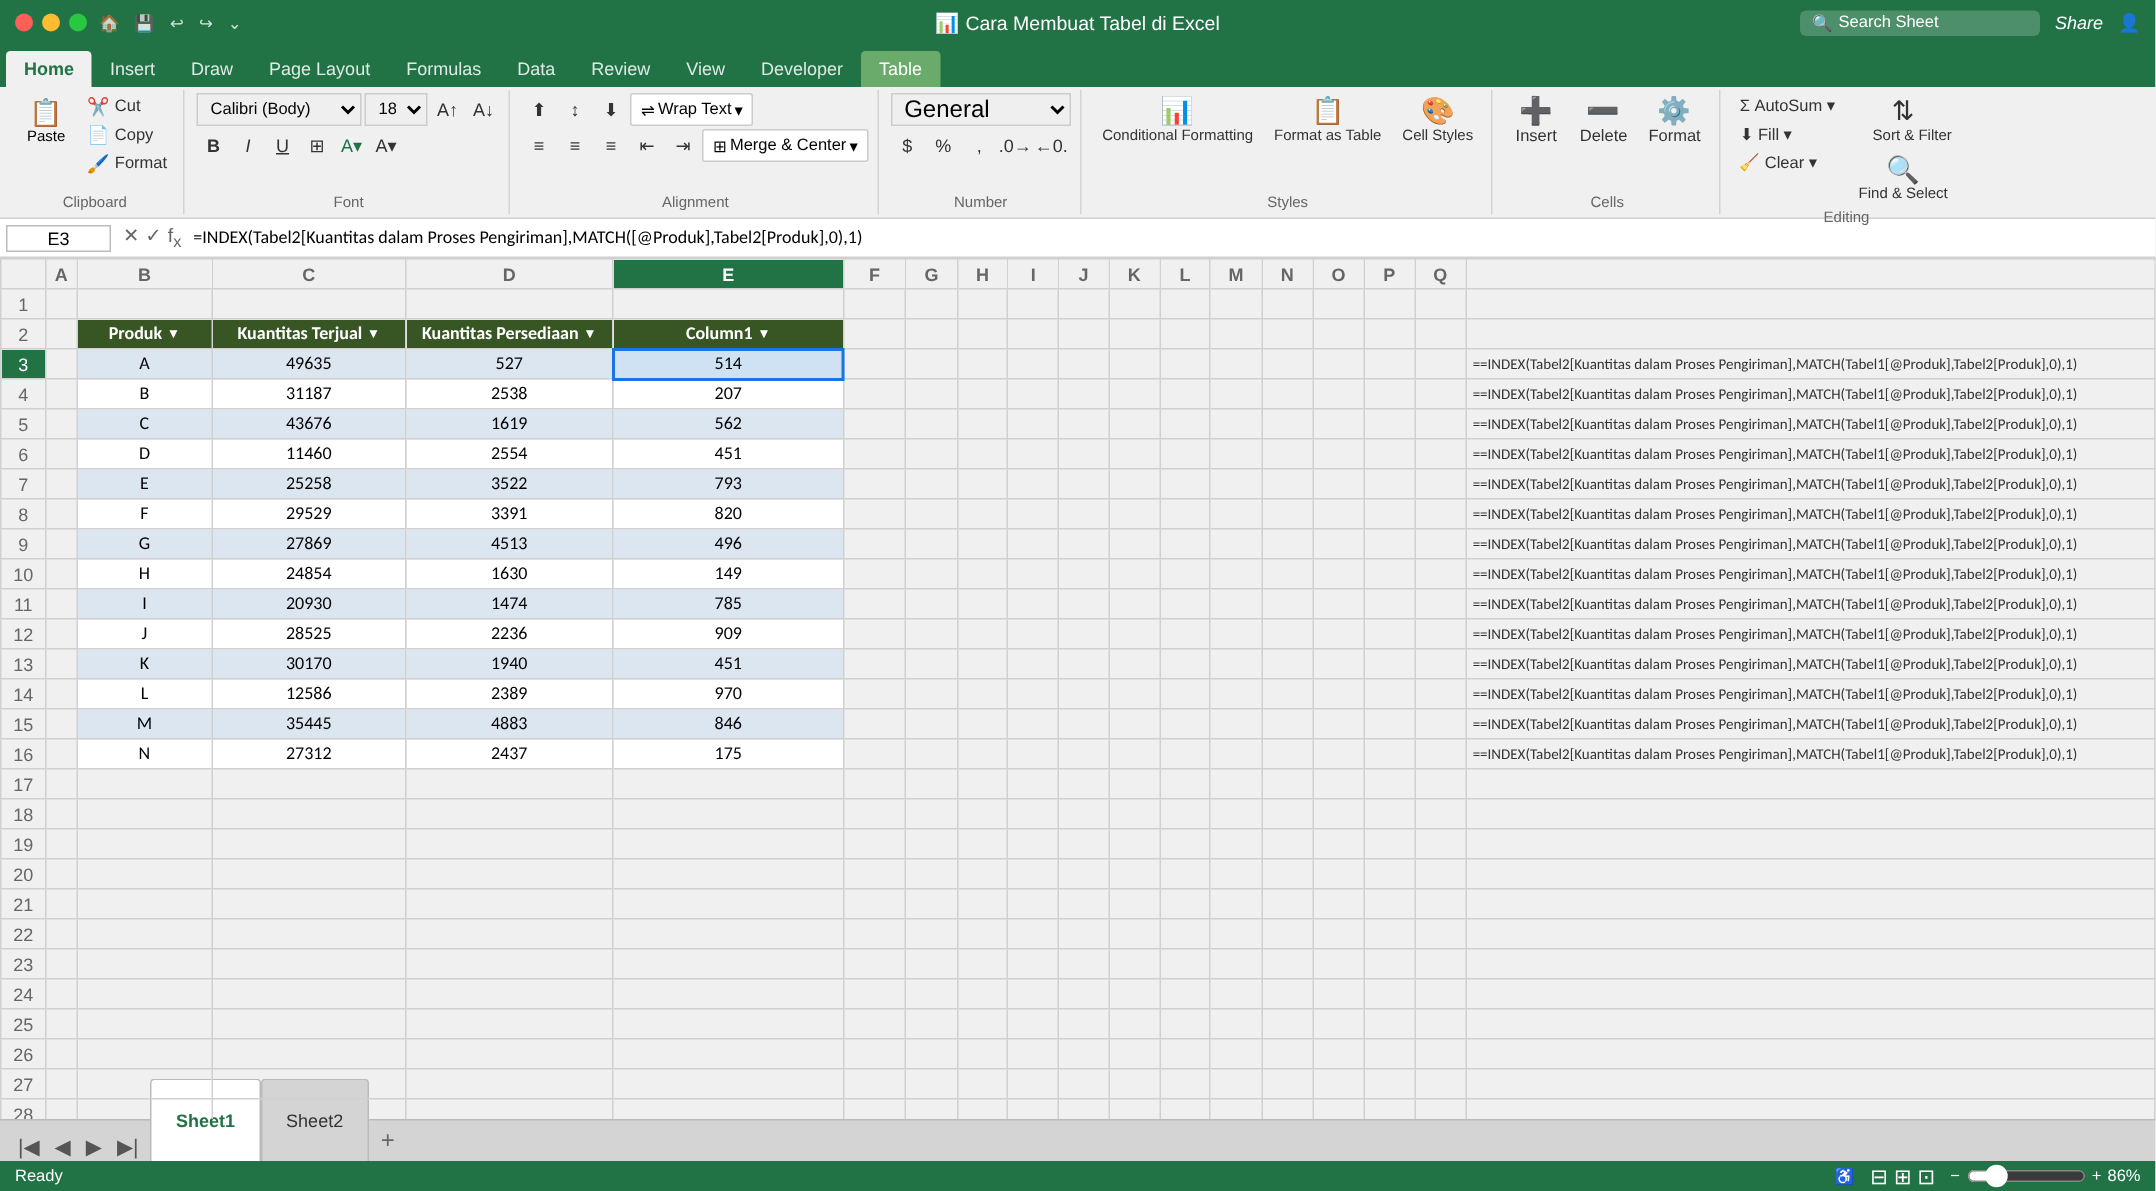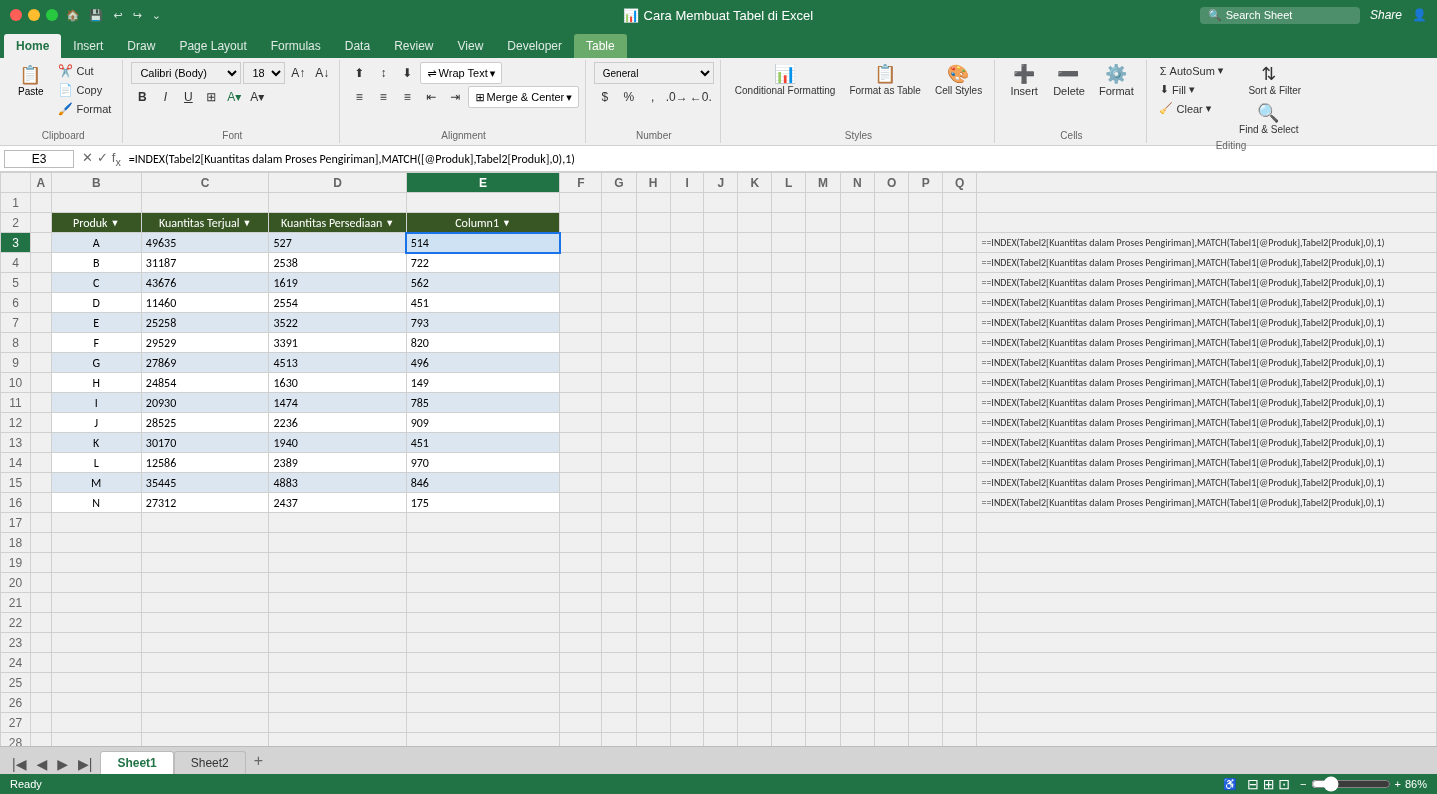--- a/index.html
+++ b/index.html
@@ -209,30 +209,30 @@
       width: 30px;
     }
 
     
     .cell {
       padding: 1px 4px;
       text-align: left;
       font-size: 12px;
       font-family: 'Calibri', Arial, sans-serif;
     }
-    .cell.number { text-align: left; }
+    .cell.number { text-align: center; }
     .cell.center { text-align: center; }
     .cell.selected { background: #cfe2f3; outline: 2px solid #1a73e8; outline-offset: -1px; }
     .cell.formula-text { font-size: 10px; color: #333; }
 
     
     .tbl-header {
       background: #375623;
       color: white;
-      font-weight: normal;
+      font-weight: bold;
       text-align: center;
       padding: 2px 4px;
     }
     .tbl-header-btn {
       display: inline-flex; align-items: center; gap: 3px;
     }
     .dropdown-arrow { font-size: 9px; }
 
     
     .tbl-row-even { background: #dce6f1; }
@@ -258,21 +258,21 @@
     
     .sheet-tabs {
       background: #d4d4d4;
       height: 28px;
       display: flex;
       align-items: flex-end;
       padding: 0 4px;
       border-top: 1px solid #bbb;
     }
     .sheet-tab {
-      padding: 4px 16px;
+      padding: 20px 16px;
       font-size: 12px;
       cursor: pointer;
       border: 1px solid #bbb;
       border-bottom: none;
       border-radius: 3px 3px 0 0;
       background: #d4d4d4;
       color: #333;
       margin-top: 26px;
     }
     .sheet-tab.active { background: white; color: #217346; font-weight: 600; }
@@ -334,21 +334,21 @@
       border: 1px solid #ccc;
       border-radius: 2px;
       cursor: pointer;
       font-size: 11px;
       background: white;
       height: 22px;
     }
     .number-format-select {
       border: 1px solid #ccc;
       padding: 1px 4px;
-      font-size: 10px;
+      font-size: 16px;
       height: 22px;
       width: 120px;
     }
 
     .ribbon-col { display: flex; flex-direction: column; gap: 2px; }
     .ribbon-row { display: flex; gap: 2px; align-items: center; }
 
     
     .paste-large {
       display: flex; flex-direction: column; align-items: center;
@@ -703,21 +703,21 @@
             <td class="cell"></td>
             <td class="cell"></td>
             <td class="cell formula-text">==INDEX(Tabel2[Kuantitas dalam Proses Pengiriman],MATCH(Tabel1[@Produk],Tabel2[Produk],0),1)</td>
           </tr>
           <tr>
             <td class="row-header">4</td>
             <td class="cell"></td>
             <td class="cell center tbl-row-odd">B</td>
             <td class="cell number tbl-row-odd">31187</td>
             <td class="cell number tbl-row-odd">2538</td>
-            <td class="cell number tbl-row-odd">722</td>
+            <td class="cell number tbl-row-odd">207</td>
             <td class="cell"></td>
             <td class="cell"></td>
             <td class="cell"></td>
             <td class="cell"></td>
             <td class="cell"></td>
             <td class="cell"></td>
             <td class="cell"></td>
             <td class="cell"></td>
             <td class="cell"></td>
             <td class="cell"></td>

